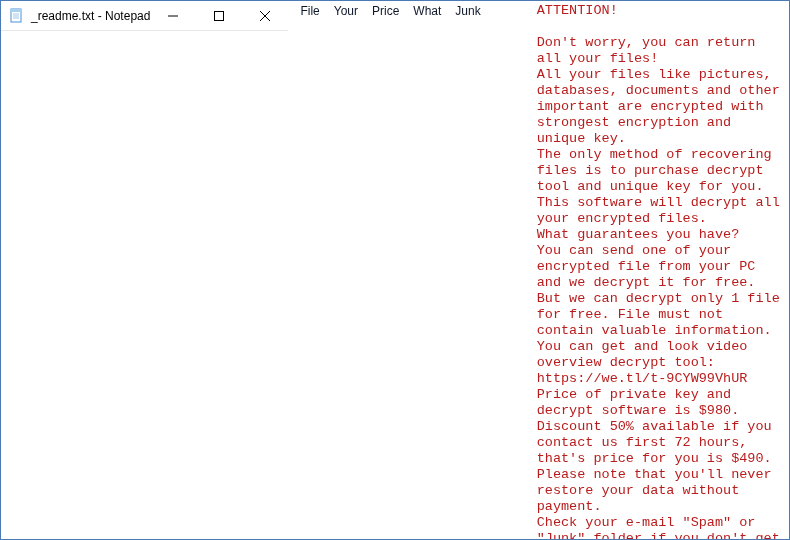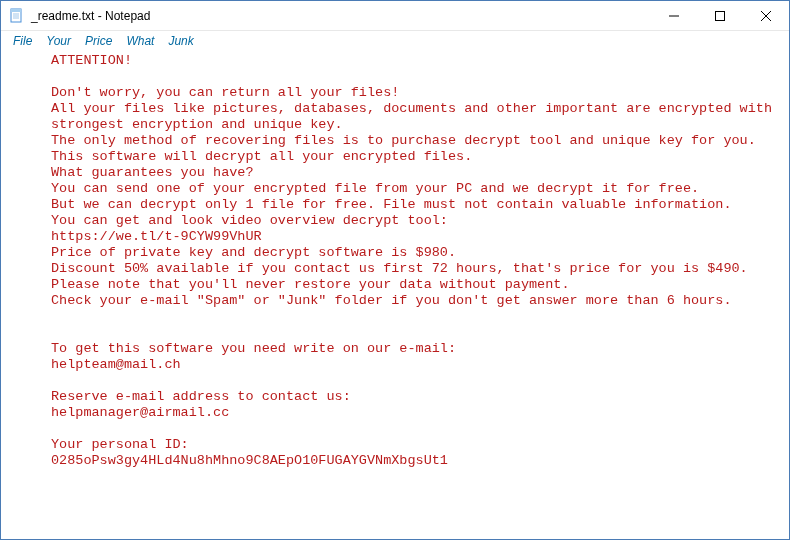--- a/index.html
+++ b/index.html
@@ -13,21 +13,21 @@
       width: 790px;
       height: 540px;
       overflow: hidden;
     }
     .window {
       width: 790px;
       height: 540px;
       border: 1px solid #4a7bb5;
       background: #fff;
       display: flex;
-      flex-direction: column;
+      flex-direction: row;
     }
     .titlebar {
       height: 30px;
       background: #fff;
       display: flex;
       align-items: center;
       border-bottom: 1px solid #e8e8e8;
       padding-left: 8px;
     }
     .titlebar-icon {
@@ -62,22 +62,21 @@
       background: #fff;
       display: flex;
       align-items: center;
       padding-left: 6px;
       font-size: 12px;
       gap: 2px;
     }
     .menu-item {
       padding: 1px 6px;
       cursor: pointer;
-      color: #0369a1;
-      font-style: italic;
+      color: #0f172a;
     }
     .editor {
       flex: 1;
       padding: 2px 6px;
       font-family: Consolas, "Courier New", monospace;
       font-size: 13.5px;
       line-height: 16px;
       color: #b91c1c;
       white-space: pre-wrap;
       word-wrap: break-word;

